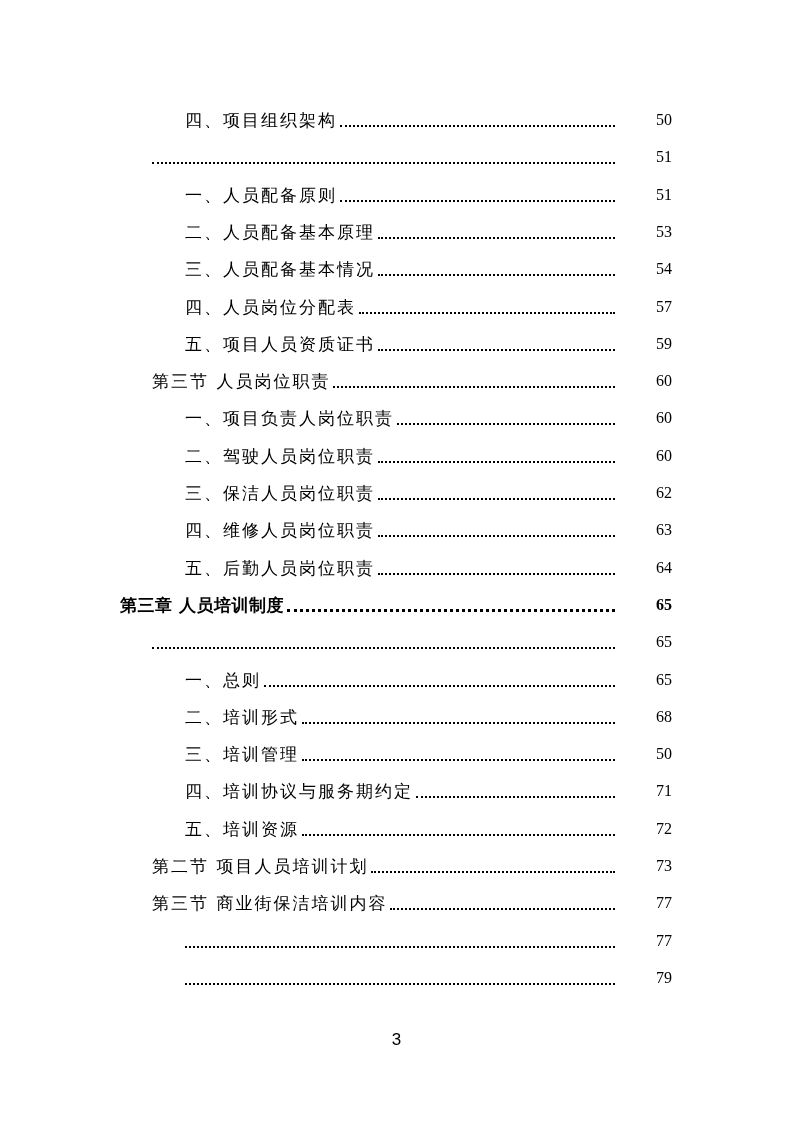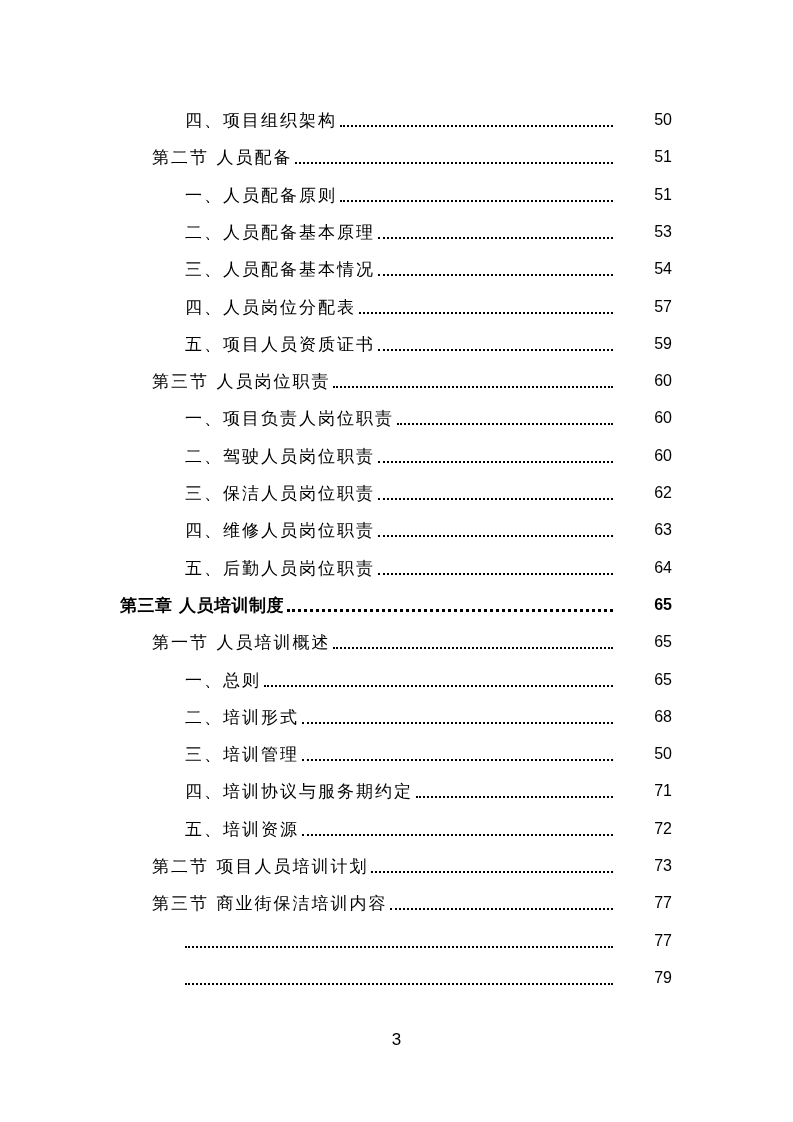--- a/index.html
+++ b/index.html
@@ -10,36 +10,35 @@
               font-size: 17px; line-height: 28px; white-space: nowrap; text-align: right; }
   .toc-line.level-chapter { left: 120px; font-weight: bold; }
   .toc-line.level-section { left: 152px; }
   .toc-line.level-item { left: 185px; }
   .toc-text { flex: 0 0 auto; letter-spacing: 2px; padding-right: 3px; }
   .level-chapter .toc-text { letter-spacing: 0.5px; }
   .toc-leader { flex: 1 1 auto; overflow: hidden; height: 28px; position: relative; }
   .toc-leader::after { content: ""; position: absolute; left: 0; right: 0; bottom: 7px;
                        border-bottom: 2px dotted #000; }
   .level-chapter .toc-leader::after { border-bottom-width: 3px; bottom: 7px; }
-  .toc-page { flex: 0 0 auto; font-family: Liberation Sans, sans-serif; font-size: 16px; padding-left: 2px; margin-left: 39px; }
+  .toc-page { flex: 0 0 auto; font-family: Liberation Serif, serif; font-size: 16px; padding-left: 2px; margin-left: 39px; }
   .level-chapter .toc-page { font-size: 16px; }
   .page-number { position: absolute; left: 0; width: 793px; top: 1030px; text-align: center;
                  font-family: "Liberation Sans", sans-serif; font-size: 17px; }
 </style>
 </head>
 <body>
 
 <div class="toc">
   <div class="toc-line level-item" style="top:0px">
     <span class="toc-text">四、项目组织架构</span>
     <span class="toc-leader"></span>
     <span class="toc-page">50</span>
   </div>
   <div class="toc-line level-section" style="top:37.3px">
-    <span class="toc-text">第二节 人员配备</span>
     <span class="toc-leader"></span>
     <span class="toc-page">51</span>
   </div>
   <div class="toc-line level-item" style="top:74.6px">
     <span class="toc-text">一、人员配备原则</span>
     <span class="toc-leader"></span>
     <span class="toc-page">51</span>
   </div>
   <div class="toc-line level-item" style="top:111.9px">
     <span class="toc-text">二、人员配备基本原理</span>
@@ -90,21 +89,20 @@
     <span class="toc-text">五、后勤人员岗位职责</span>
     <span class="toc-leader"></span>
     <span class="toc-page">64</span>
   </div>
   <div class="toc-line level-chapter" style="top:484.9px">
     <span class="toc-text">第三章 人员培训制度</span>
     <span class="toc-leader"></span>
     <span class="toc-page">65</span>
   </div>
   <div class="toc-line level-section" style="top:522.2px">
-    <span class="toc-text">第一节 人员培训概述</span>
     <span class="toc-leader"></span>
     <span class="toc-page">65</span>
   </div>
   <div class="toc-line level-item" style="top:559.5px">
     <span class="toc-text">一、总则</span>
     <span class="toc-leader"></span>
     <span class="toc-page">65</span>
   </div>
   <div class="toc-line level-item" style="top:596.8px">
     <span class="toc-text">二、培训形式</span>

